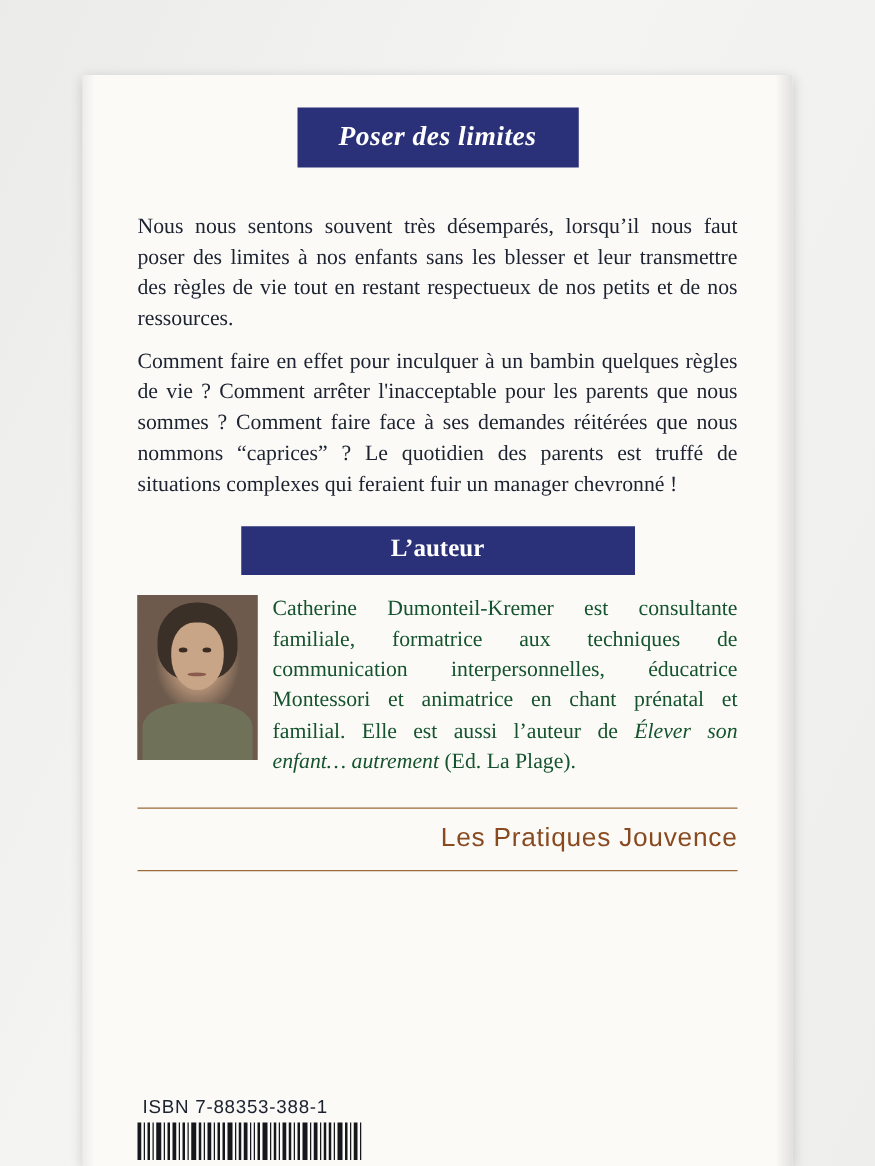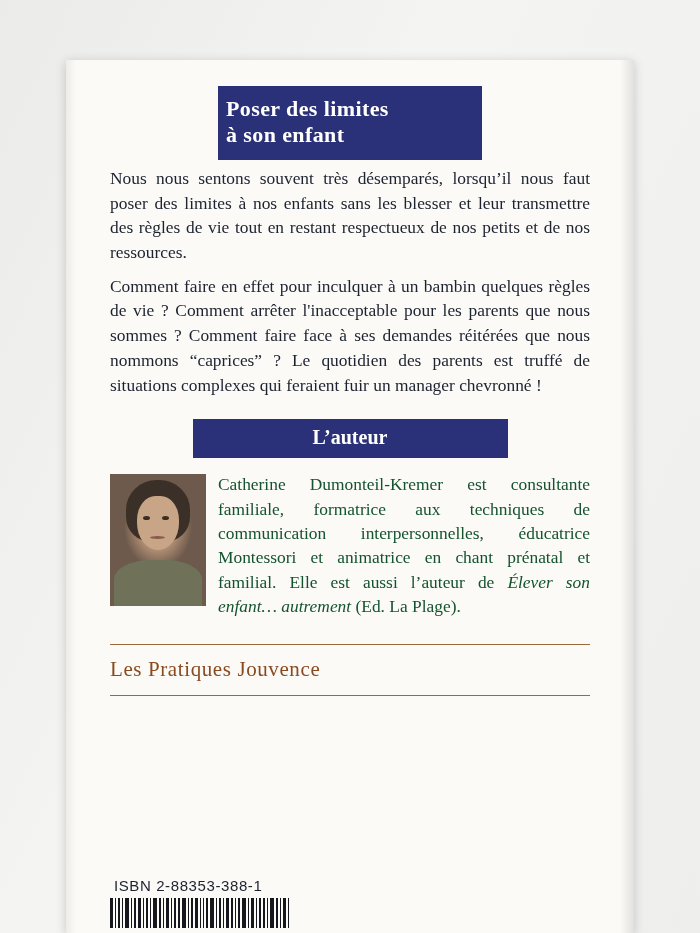--- a/index.html
+++ b/index.html
@@ -52,37 +52,38 @@
   }
 
   .content {
     position: relative;
     padding: 0 44px;
   }
 
   
   .title-banner {
     margin: 26px auto 0 auto;
-    width: 264px;
+    width: 225px;
     background: #2b3178;
     color: #ffffff;
-    text-align: left;
+    text-align: center;
     padding: 10px 8px 12px 8px;
     box-sizing: border-box;
+    font-style: italic;
   }
   .title-banner .line {
     font-size: 22px;
     font-weight: bold;
     letter-spacing: 0.4px;
     line-height: 1.18;
     font-family: "Liberation Serif", serif;
   }
 
   .body-text {
-    margin-top: 6px;
+    margin-top: 34px;
     color: #1c2230;
     font-size: 17.4px;
     line-height: 1.42;
     text-align: justify;
     text-justify: inter-word;
     font-family: "Liberation Serif", serif;
   }
   .body-text p {
     margin: 0 0 9px 0;
   }
@@ -173,26 +174,26 @@
     text-align: justify;
   }
   .author-text .italic { font-style: italic; }
 
   .rule {
     margin: 26px 0 0 0;
     height: 1px;
     background: #9a6a3a;
   }
   .series {
-    text-align: left;
+    text-align: right;
     color: #8a4a20;
     font-size: 21px;
     letter-spacing: 0.6px;
     padding: 12px 0 13px 0;
-    font-family: Liberation Serif, serif;
+    font-family: Liberation Sans, sans-serif;
   }
   .rule2 {
     height: 1px;
     background: #9a6a3a;
   }
 
   
   .isbn-area {
     position: absolute;
     left: 44px;
@@ -224,21 +225,20 @@
 </head>
 <body>
 
 <div class="photo-bg"></div>
 
 <div class="book">
   <div class="content">
 
     <div class="title-banner">
       <div class="line">Poser des limites</div>
-      <div class="line">à son enfant</div>
     </div>
 
     <div class="body-text">
       <p>Nous nous sentons souvent très désemparés, lorsqu’il nous faut poser des limites à nos enfants sans les blesser et leur transmettre des règles de vie tout en restant respectueux de nos petits et de nos ressources.</p>
       <p>Comment faire en effet pour inculquer à un bambin quelques règles de vie ? Comment arrêter l'inacceptable pour les parents que nous sommes ? Comment faire face à ses demandes réitérées que nous nommons “caprices” ? Le quotidien des parents est truffé de situations complexes qui feraient fuir un manager chevronné !</p>
     </div>
 
     <div class="author-banner">L’auteur</div>
 
     <div class="author-block">
@@ -254,21 +254,21 @@
       <div style="clear: both;"></div>
     </div>
 
     <div class="rule"></div>
     <div class="series">Les Pratiques Jouvence</div>
     <div class="rule2"></div>
 
   </div>
 
   <div class="isbn-area">
-    <div class="isbn-text">ISBN 2-88353-388-1</div>
+    <div class="isbn-text">ISBN 7-88353-388-1</div>
     <div class="barcode">
       <span style="width:3px"></span>
         <span style="width:1px"></span>
         <span style="width:2px"></span>
       <span style="width:1px"></span>
         <span style="width:4px"></span>
         <span style="width:1px"></span>
       <span style="width:2px"></span>
         <span style="width:3px"></span>
         <span style="width:1px"></span>

